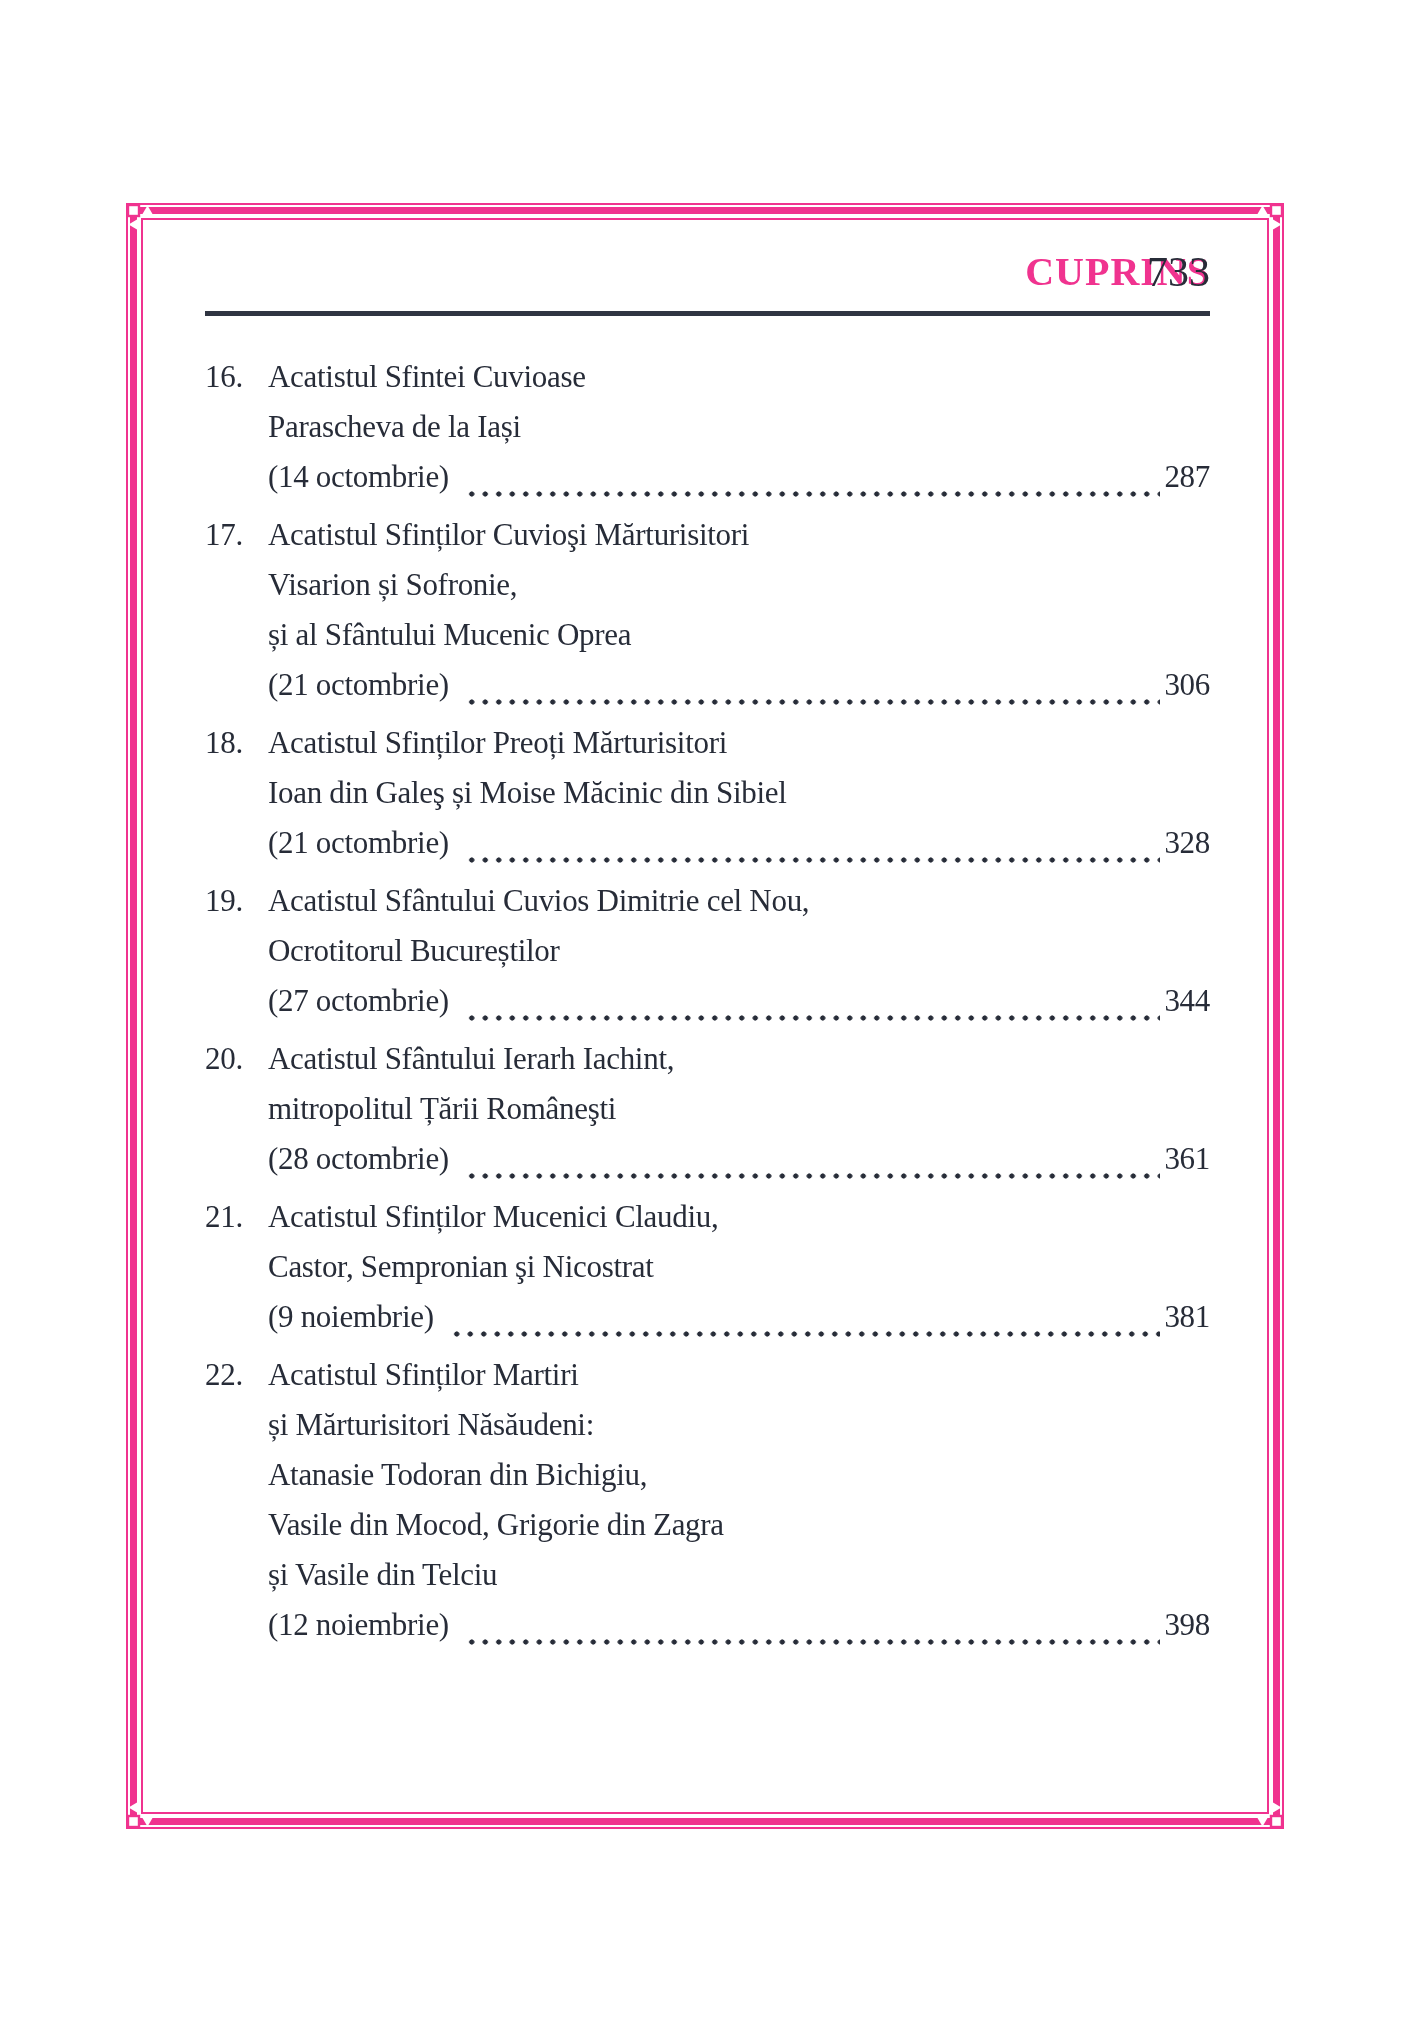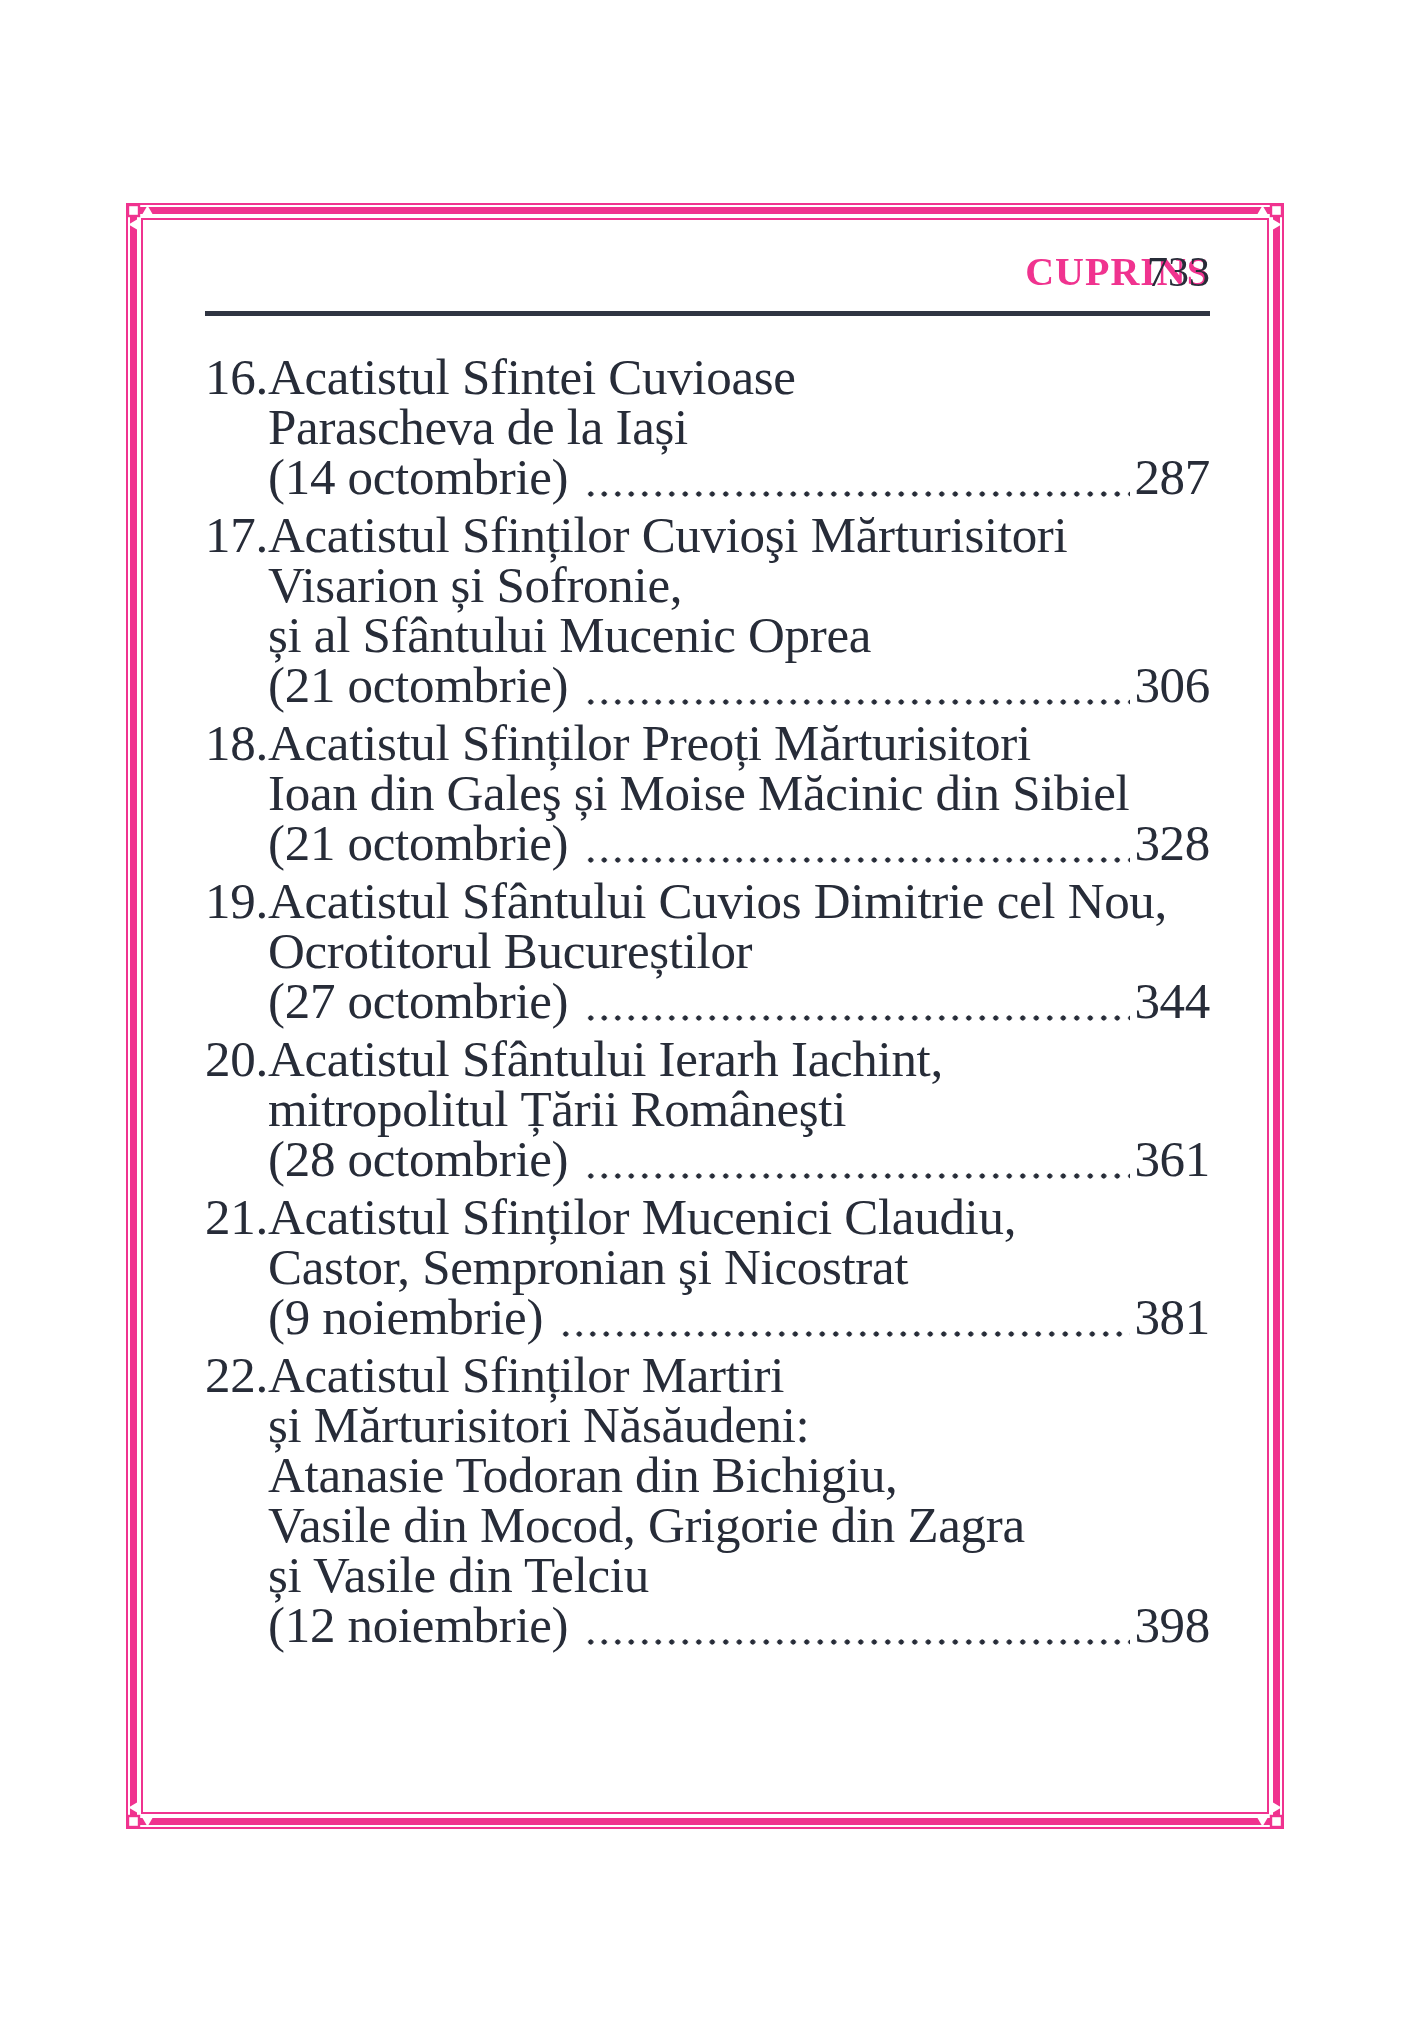--- a/index.html
+++ b/index.html
@@ -52,21 +52,21 @@
     line-height:48px;
   }
   .rule{
     position:absolute;left:205px;top:311px;width:1005px;height:5px;
     background:var(--rule);
   }
 
   
   .toc{
     position:absolute;left:205px;top:352px;width:1005px;
-    font-size:51px;line-height:50px;letter-spacing:-0.3px;
+    font-size:31px;line-height:50px;letter-spacing:-0.3px;
   }
   .entry{display:flex;}
   .entry + .entry{margin-top:8px;}
   .entry .num{flex:0 0 63px;}
   .entry .body{flex:1 1 auto;min-width:0;}
   .dateline{display:flex;}
   .leader{
     flex:1 1 auto;align-self:flex-end;height:12px;
     margin:0 4px 2px 16px;
     background:radial-gradient(circle, var(--ink) 2.3px, transparent 2.9px) left center / 13.5px 12px repeat-x;

